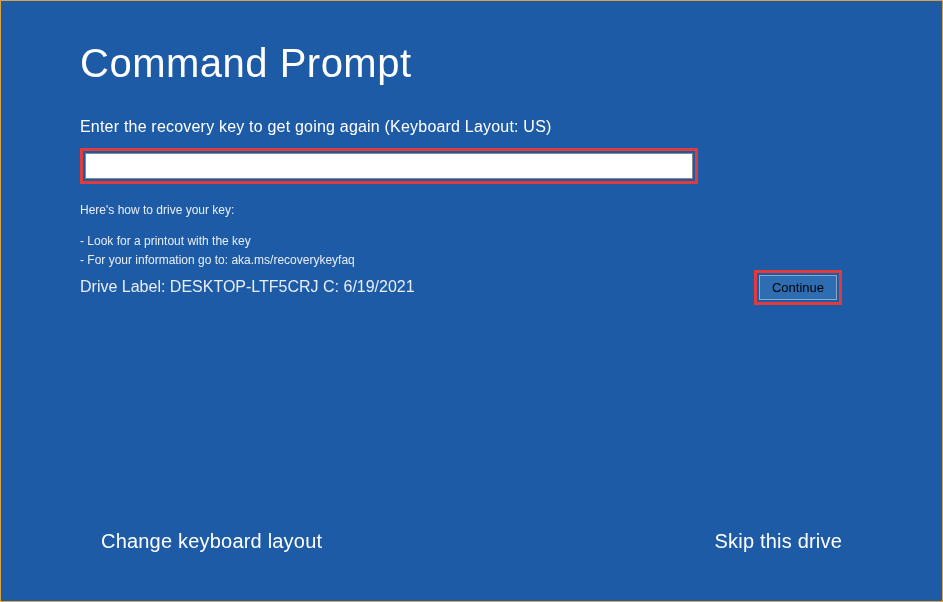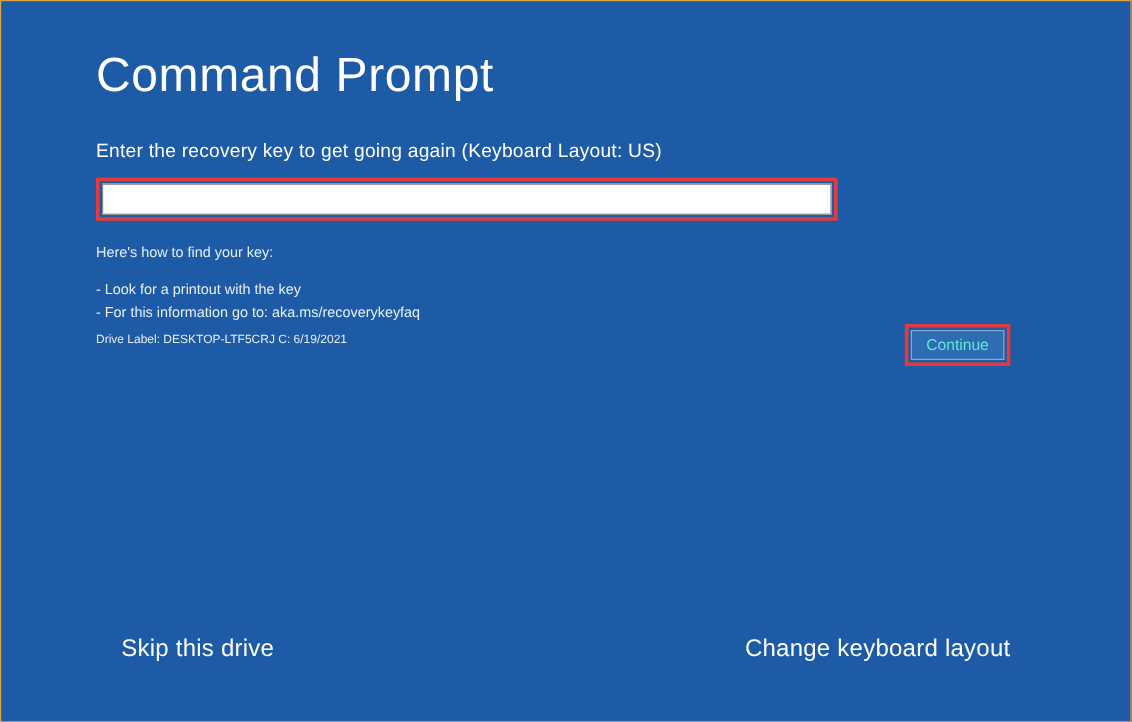--- a/index.html
+++ b/index.html
@@ -59,33 +59,33 @@
       margin-bottom: 2px;
     }
     .tips-block {
     }
     .row-bottom-info {
       display: flex;
       justify-content: space-between;
       align-items: flex-start;
     }
     .drive-label {
-      font-size: 10px;
+      font-size: 16px;
       color: #e8eef7;
       padding-top: 8px;
     }
     .continue-wrapper {
       border: 3px solid #e23b3b;
       padding: 2px;
       display: inline-block;
     }
     .continue-button {
       background: #2f6db3;
       border: 1px solid #8aa8c9;
-      color: #5eead4;
+      color: #000000;
       font-size: 13px;
       padding: 4px 12px;
       cursor: pointer;
       font-family: inherit;
     }
     .footer {
       position: absolute;
       bottom: 48px;
       left: 100px;
       right: 100px;
@@ -106,31 +106,31 @@
 <div class="container">
   <h1 class="title">Command Prompt</h1>
 
   <div class="prompt-label">Enter the recovery key to get going again (Keyboard Layout: US)</div>
 
   <div class="input-wrapper">
     <input type="text" class="recovery-input" value="" style="">
   </div>
 
 
-  <div class="info-text">Here's how to find your key:</div>
+  <div class="info-text">Here's how to drive your key:</div>
 
   <div class="tips-block">
     <div class="info-text tight">- Look for a printout with the key</div>
-    <div class="info-text tight">- For this information go to: aka.ms/recoverykeyfaq</div>
+    <div class="info-text tight">- For your information go to: aka.ms/recoverykeyfaq</div>
   </div>
 
   <div class="row-bottom-info">
     <div class="drive-label">Drive Label: DESKTOP-LTF5CRJ C: 6/19/2021</div>
     <div class="continue-wrapper">
       <button class="continue-button">Continue</button>
     </div>
   </div>
 </div>
 
 <div class="footer">
+  <div class="footer-link">Change keyboard layout</div>
   <div class="footer-link">Skip this drive</div>
-  <div class="footer-link">Change keyboard layout</div>
 </div>
 
 </body></html>

